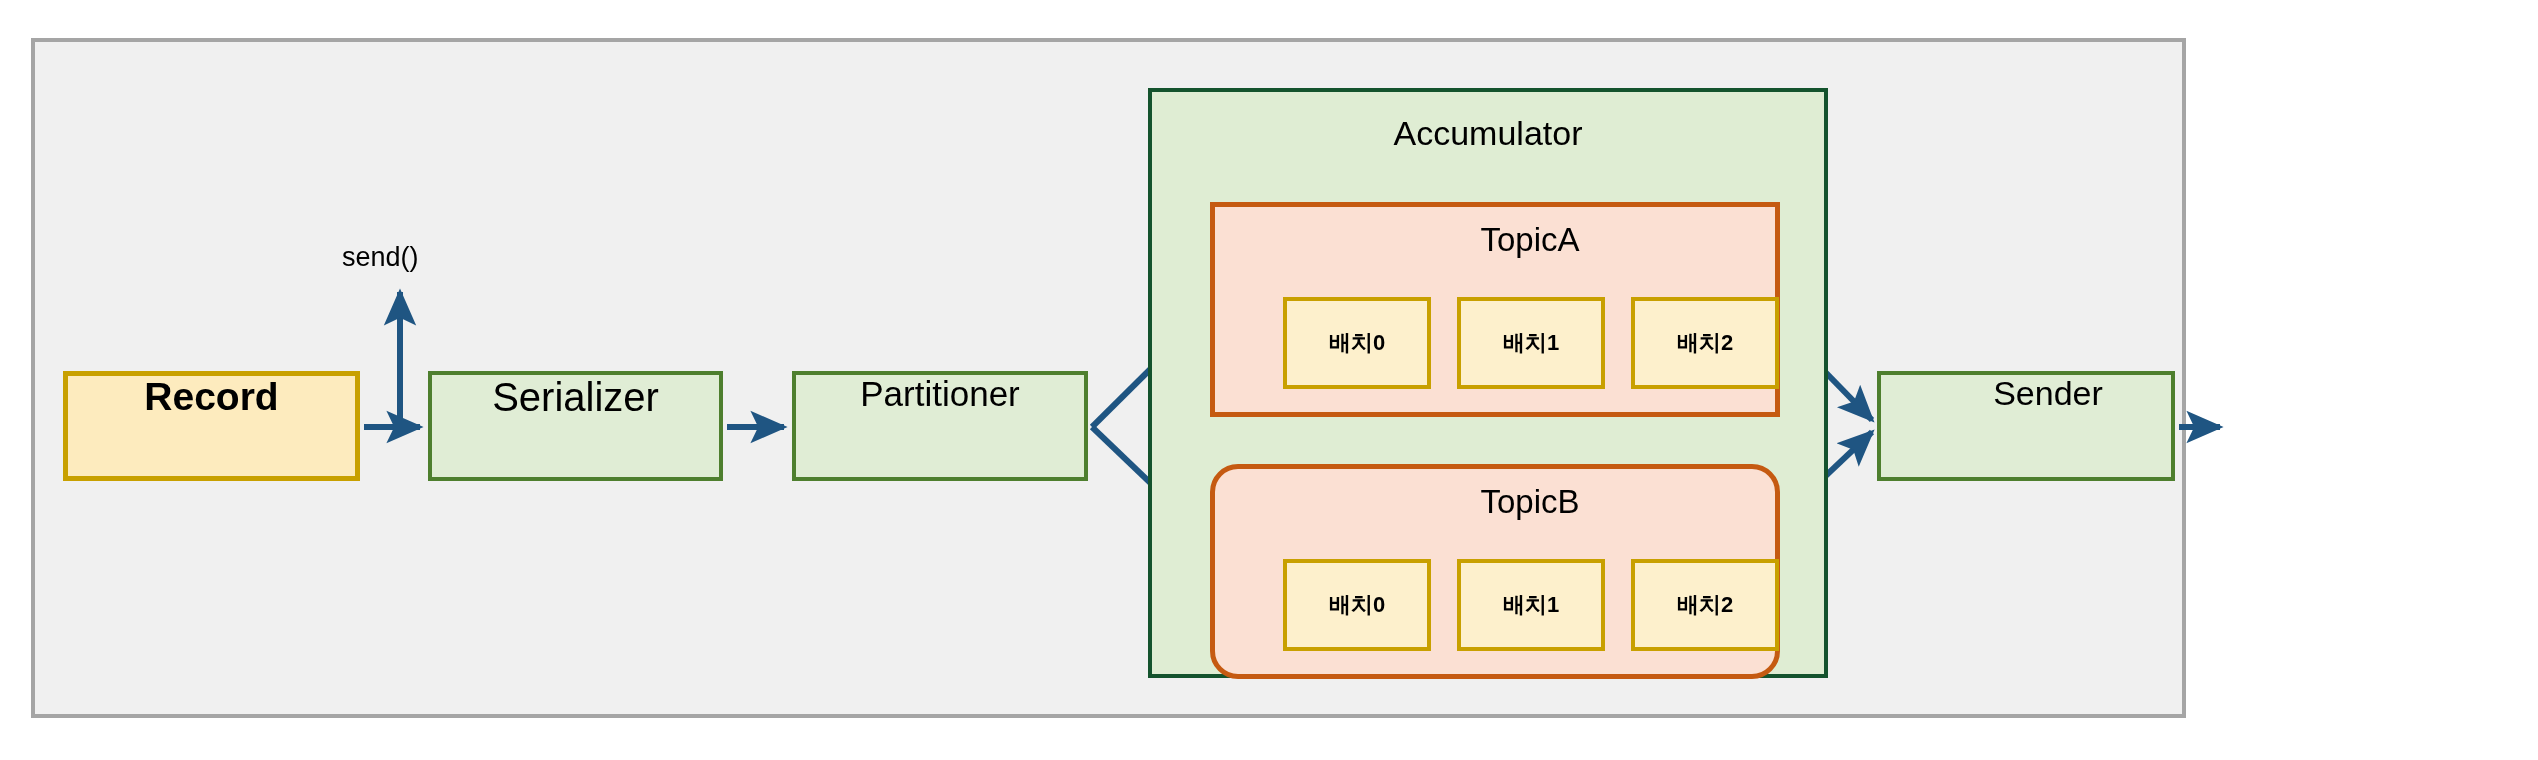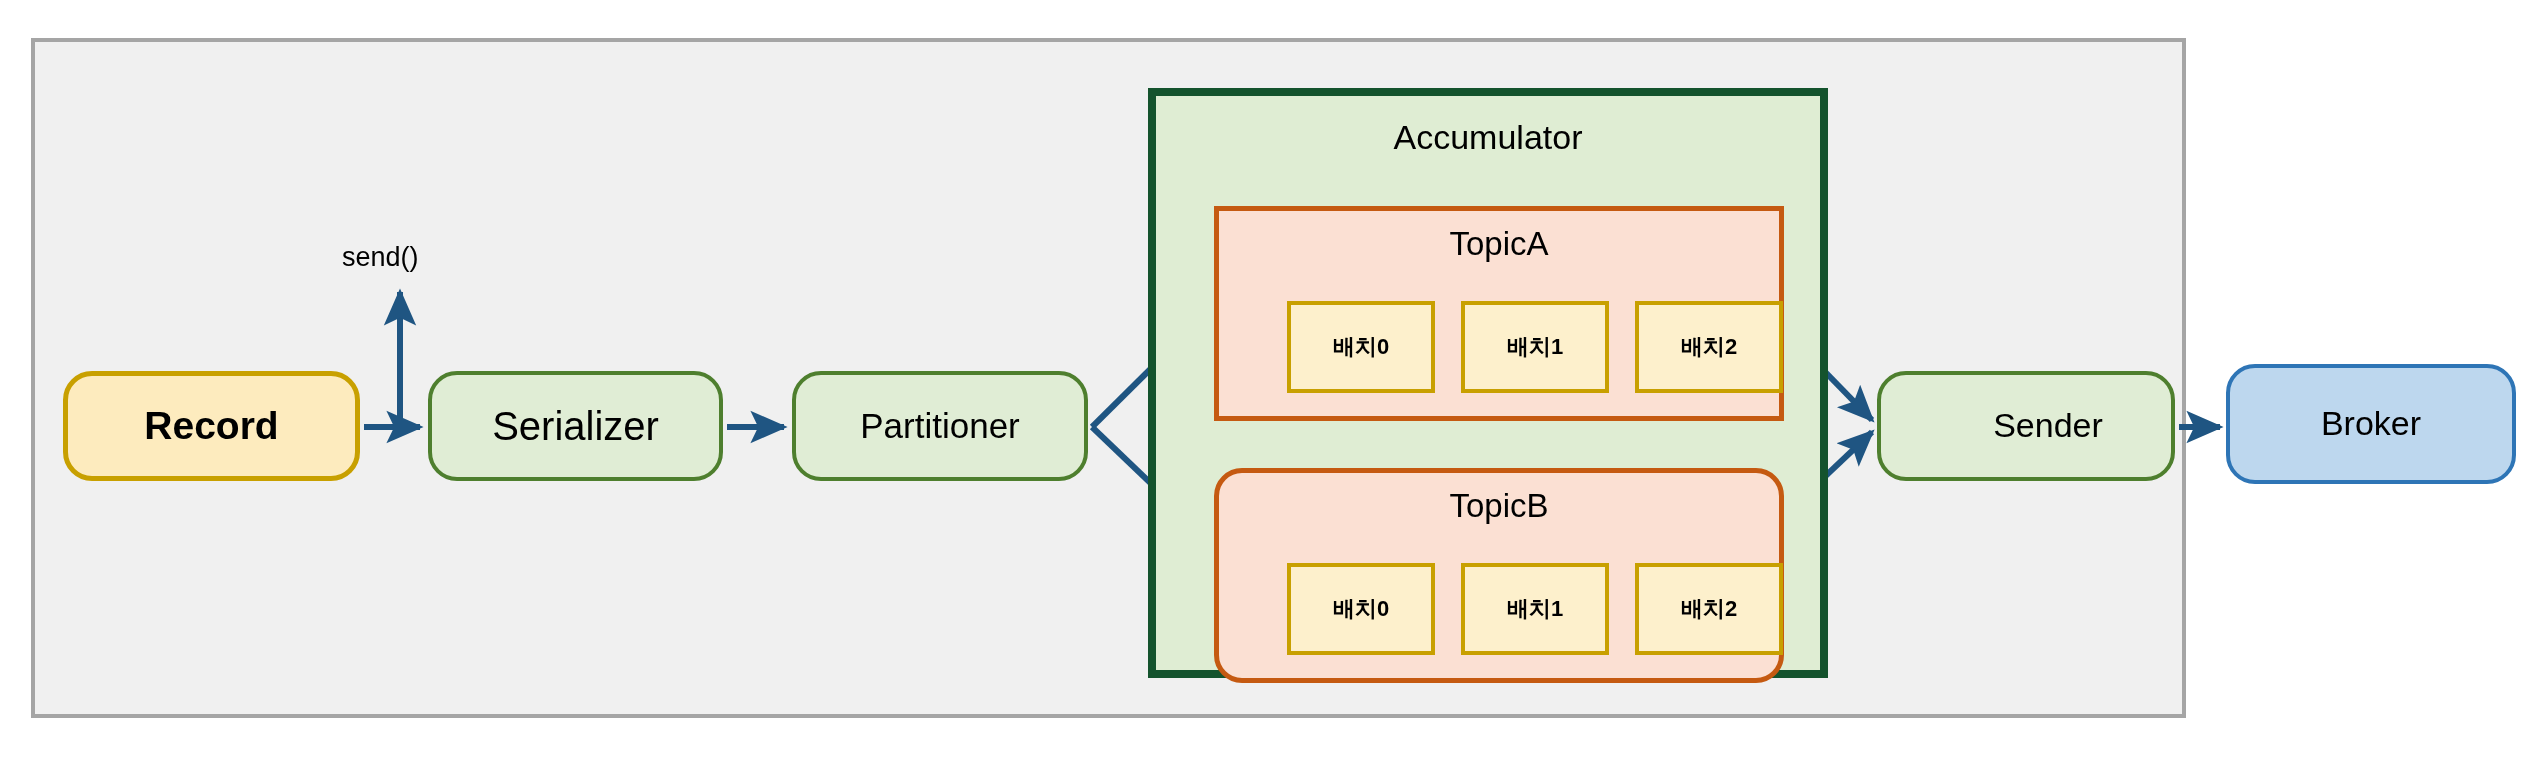--- a/index.html
+++ b/index.html
@@ -23,24 +23,22 @@
     top: 38px;
     width: 2155px;
     height: 680px;
     background: #f0f0f0;
     border: 4px solid #a5a5a5;
   }
 
   
   .node {
     display: flex;
-    align-items: center;
     justify-content: center;
     text-align: center;
-    border-radius: 29px;
   }
   .node-label {
     color: #000000;
     line-height: 1.1;
     white-space: nowrap;
   }
 
   
   #node-record {
     left: 63px;
@@ -74,21 +72,21 @@
   }
   #node-partitioner .node-label { font-size: 35px; }
 
   
   #node-accumulator {
     left: 1148px;
     top: 88px;
     width: 680px;
     height: 590px;
     background: #dfedd3;
-    border: 8px solid #14532d;
+    border: 4px solid #14532d;
   }
   #accumulator-title {
     position: absolute;
     left: 0;
     top: 22px;
     width: 100%;
     text-align: center;
     font-size: 34px;
     color: #000;
   }
@@ -105,20 +103,21 @@
   #topic-a { top: 110px; }
   #topic-b { top: 372px; border-radius: 28px; }
   .topic-title {
     position: absolute;
     left: 0;
     top: 14px;
     width: 100%;
     text-align: center;
     font-size: 33px;
     color: #000;
+    padding-left: 35px;
   }
   .batch-row {
     position: absolute;
     left: 32px;
     top: 90px;
     width: 496px;
     display: flex;
     justify-content: space-between;
     padding-left: 36px;
   }
@@ -241,17 +240,14 @@
         <div class="batch-box">배치1</div>
         <div class="batch-box">배치2</div>
       </div>
     </div>
   </div>
 
   <div class="abs node" id="node-sender">
     <span class="node-label">Sender</span>
   </div>
 
-  <div class="abs node" id="node-broker">
-    <span class="node-label">Broker</span>
-  </div>
 
 </div>
 
 </body></html>

